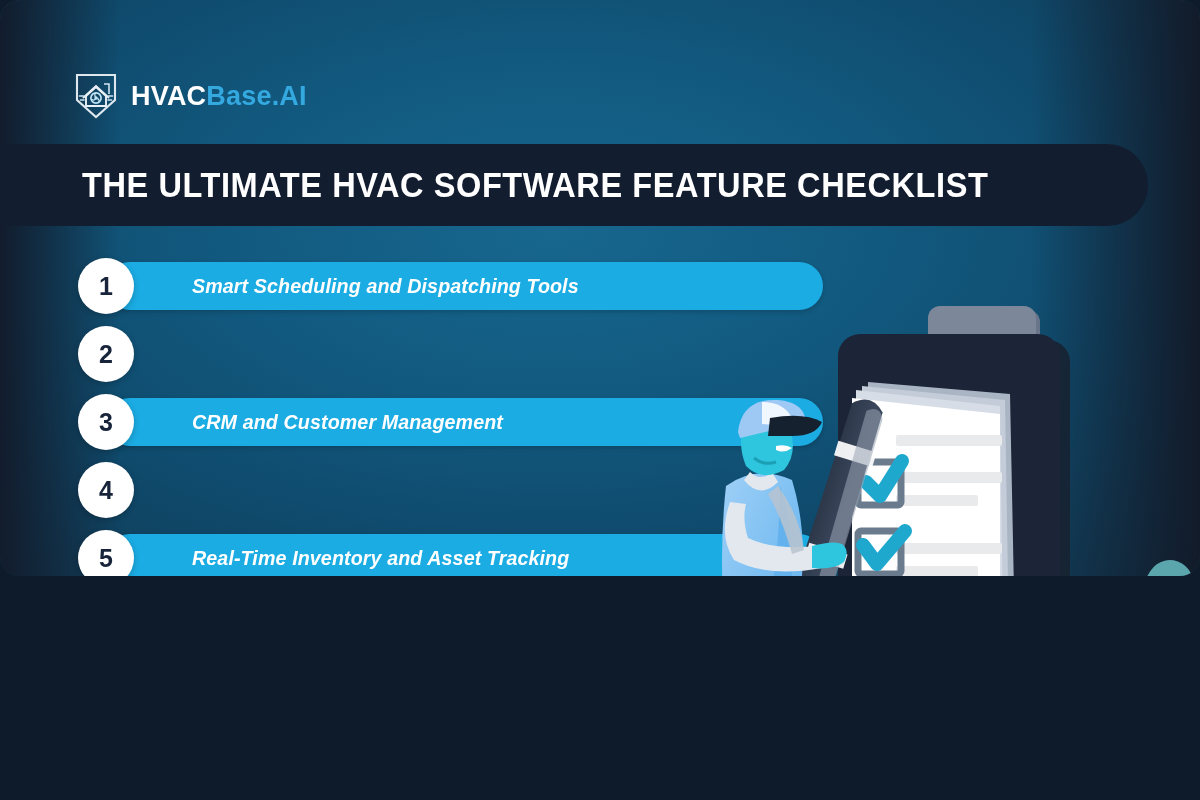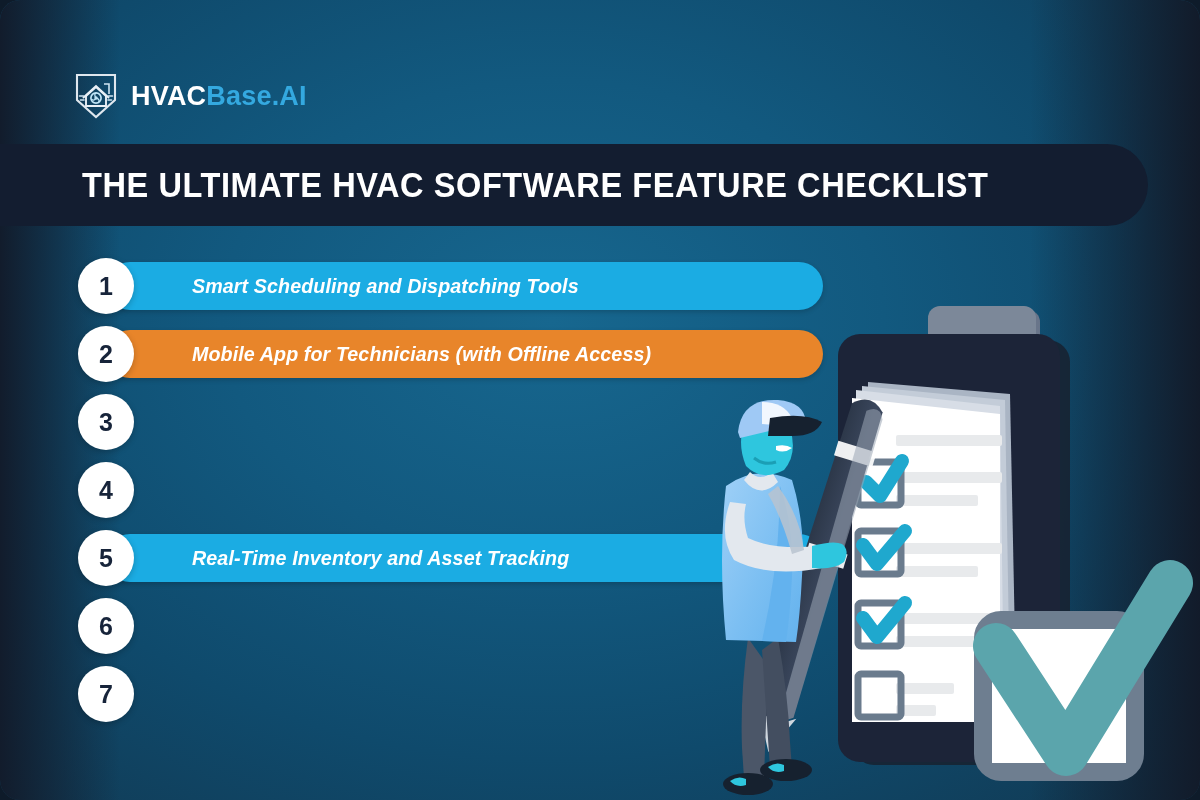--- a/index.html
+++ b/index.html
@@ -2,21 +2,21 @@
 <html><head>
 <meta charset="utf-8">
 <style>
   html,body{margin:0;padding:0;}
   body{
     width:1200px;height:800px;overflow:hidden;
     font-family:"Liberation Sans", sans-serif;
     background:#0e1b2a;
   }
   #canvas{
-    position:relative;width:1200px;height:800px;overflow:hidden;
+    position:relative;width:1200px;height:576px;overflow:hidden;
     background:
       radial-gradient(115% 125% at 46% 40%, #17678f 0%, #12597f 24%, #0f4a6c 44%, #113c57 62%, #13273c 80%, #131e2e 100%);
     border-radius: 20px;
   }
   .bleed-dark-l{
     position:absolute;left:0;top:0;width:120px;height:800px;
     background:linear-gradient(90deg,#121c2c 0%, rgba(18,28,44,0) 100%);
     pointer-events:none;
   }
   .bleed-dark-r{
@@ -113,26 +113,26 @@
   </div>
 
   <div id="checklist">
       <div class="row">
         <div class="bar blue">
           <div class="bar-label">Smart Scheduling and Dispatching Tools</div>
         </div>
         <div class="num">1</div>
       </div>
       <div class="row">
-        <div class="bar orange">
-          <div class="bar-label">Mobile App for Technicians (with Offline Access)</div>
+        <div class="num">2</div>
+      </div>
+      <div class="row">
+        <div class="bar blue">
+          <div class="bar-label">CRM and Customer Management</div>
         </div>
-        <div class="num">2</div>
-      </div>
-      <div class="row">
         <div class="num">3</div>
       </div>
       <div class="row">
         <div class="num">4</div>
       </div>
       <div class="row">
         <div class="bar blue">
           <div class="bar-label">Real-Time Inventory and Asset Tracking</div>
         </div>
         <div class="num">5</div>

